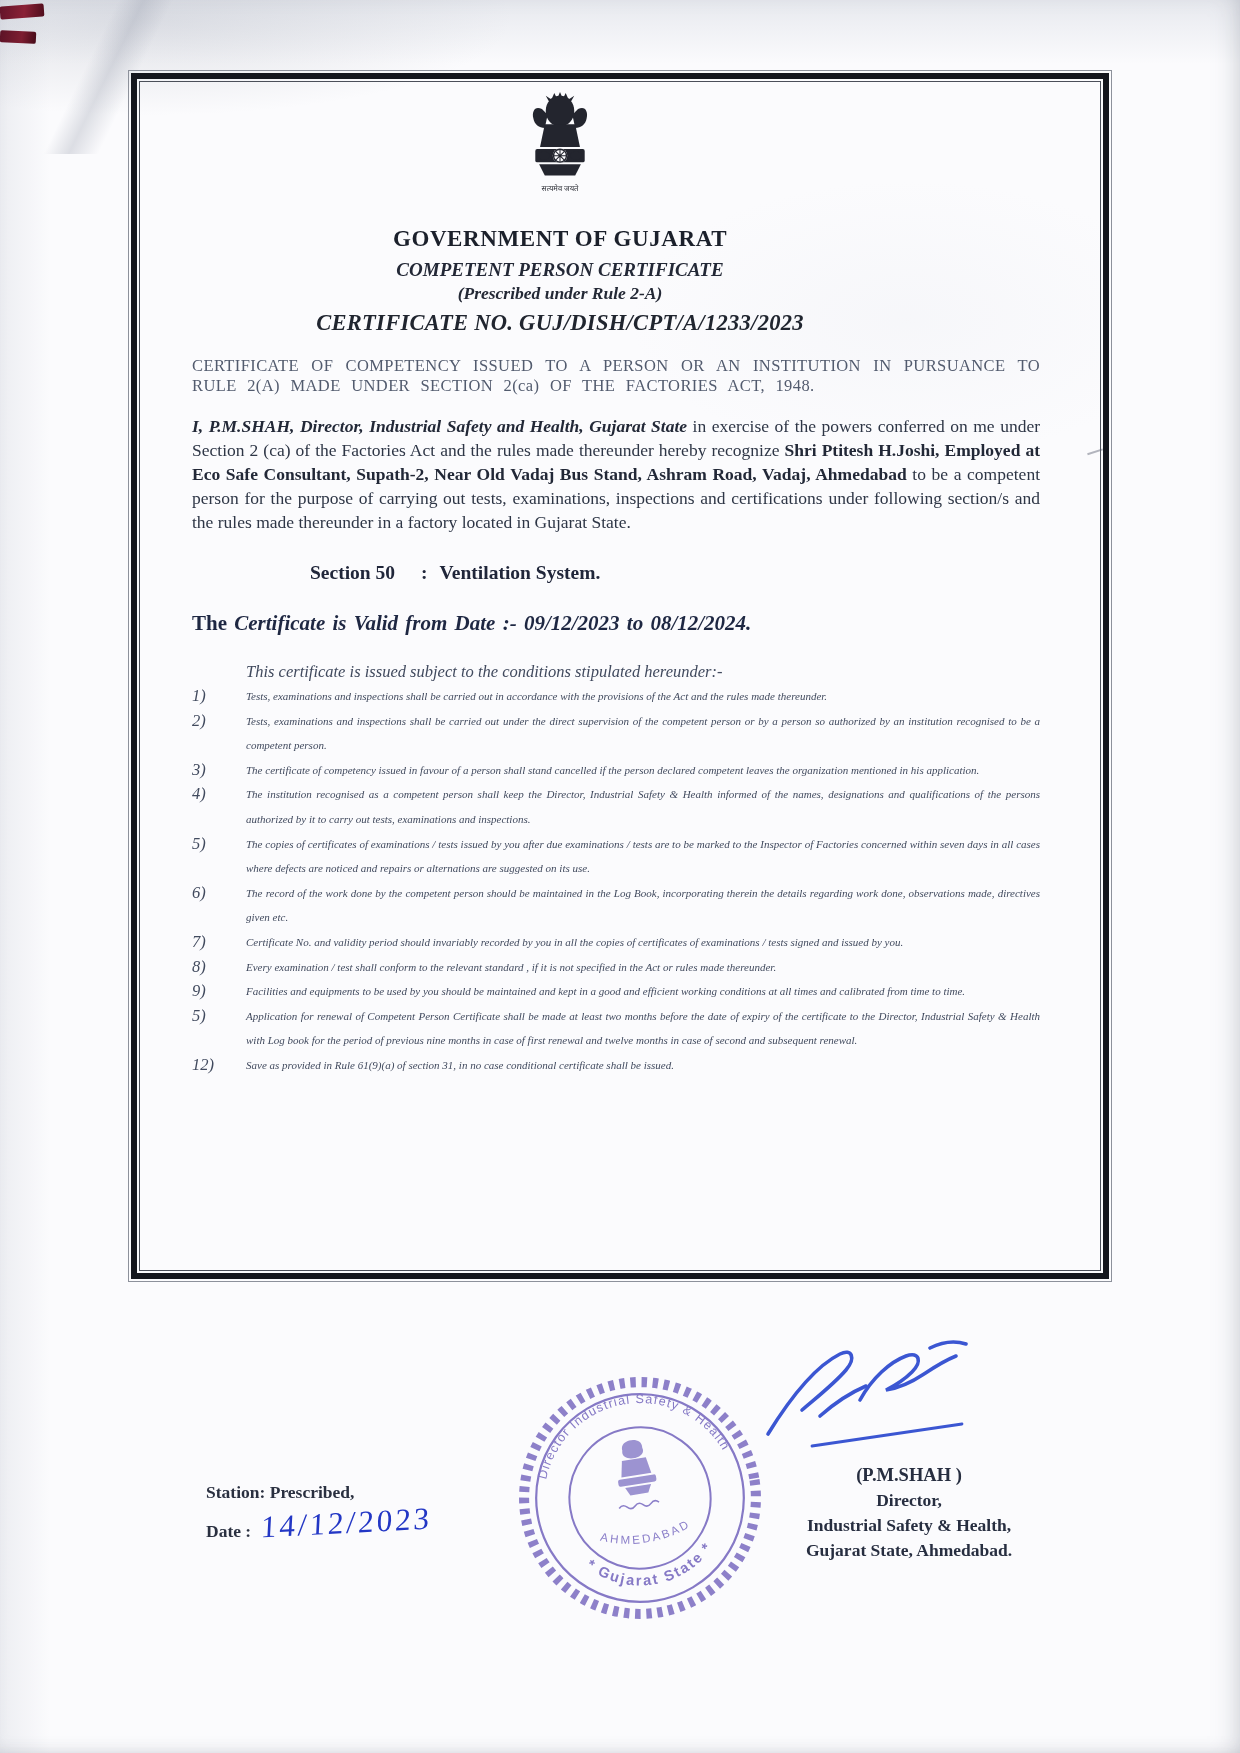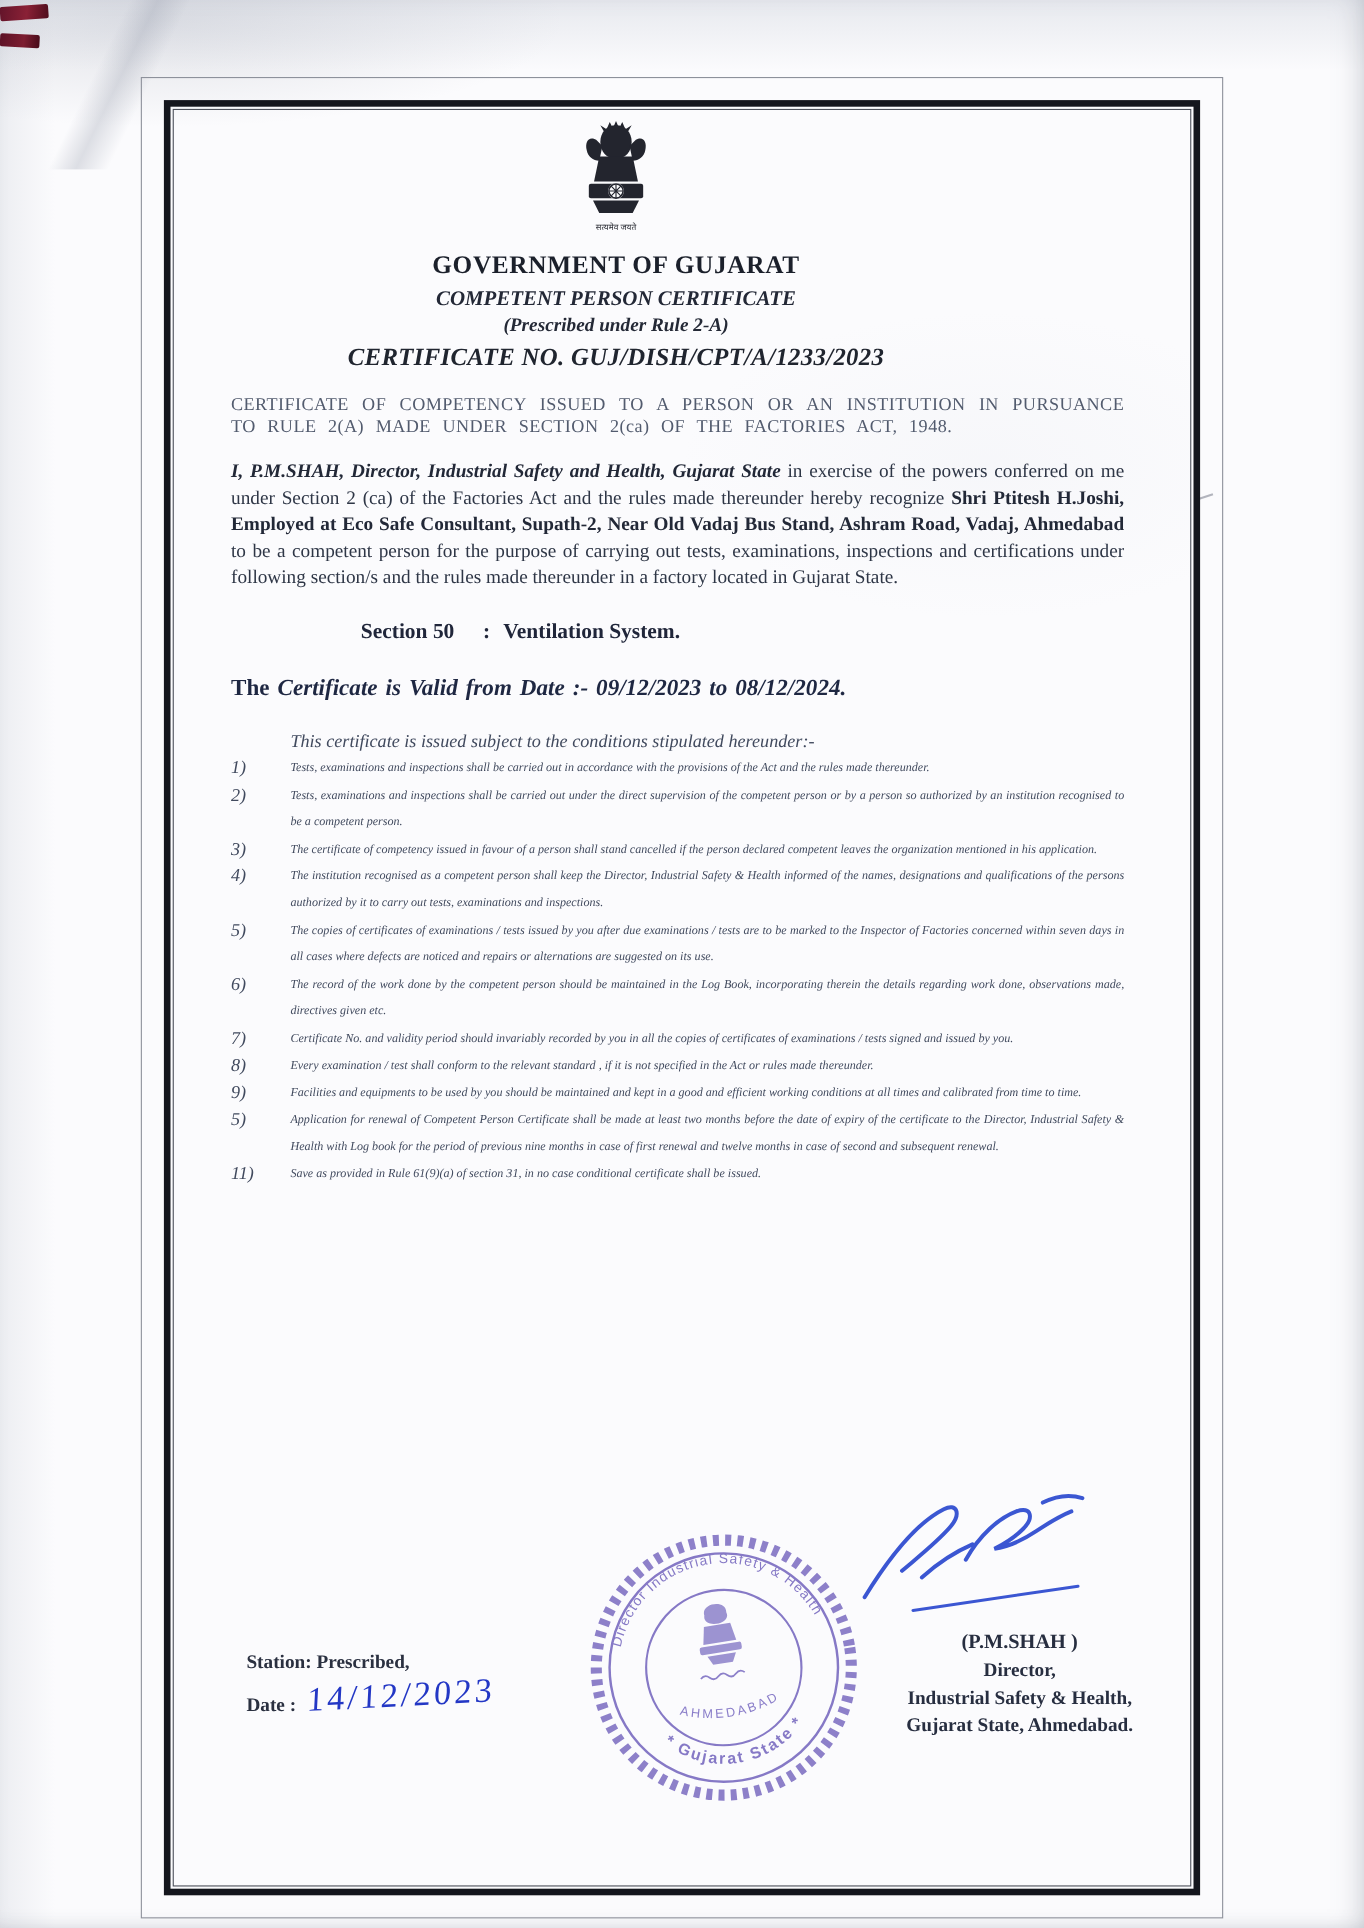--- a/index.html
+++ b/index.html
@@ -26,34 +26,34 @@
   }
   .artifact { position:absolute; border-radius:2px; }
   .artifact-1 { left:0; top:5px;  width:44px; height:13px; transform:rotate(-4deg);
     background:linear-gradient(100deg,#63142a,#8a2136 55%,#4f0d1c); }
   .artifact-2 { left:0; top:31px; width:36px; height:12px; transform:rotate(3deg);
     background:linear-gradient(95deg,#5c1226,#7d1e31 60%,#470b19); }
   .pen-tick { position:absolute; left:1086px; top:444px; width:16px; height:9px;
     border-bottom:2px solid rgba(88,94,110,.45); transform:rotate(-18deg); }
 
   
-  .frame   { position:absolute; left:128px; top:70px; width:984px; height:1674px;
-             border:1px solid #8d919b; padding:20px; }
+  .frame   { position:absolute; left:128px; top:70px; width:984px; height:1212px;
+             border:1px solid #8d919b; padding:2px; }
   .frame-band { width:100%; height:100%; border:6px solid #14161d; padding:2px; }
   .frame-in   { width:100%; height:100%; border:1px solid #4b4f59; position:relative;
                 background:
                   radial-gradient(ellipse 400px 200px at 80% 20%, rgba(205,210,222,.10), transparent 70%),
                   transparent; }
 
   .content { padding:10px 60px 0 52px; }
 
   
   .doc-header { text-align:center; margin-right:112px; }
   .emblem-wrap { line-height:0; }
-  .doc-header h1 { font-size:23px; font-weight:700; letter-spacing:.6px; color:#1b202b; margin-top:4px; }
+  .doc-header h1 { font-size:23px; font-weight:700; letter-spacing:.6px; color:#1b202b; margin-top:20px; }
   .doc-header .cert-type { font-size:19px; font-weight:700; font-style:italic; color:#232836; margin-top:7px; }
   .doc-header .prescribed { font-size:17.5px; font-weight:700; font-style:italic; color:#242936; margin-top:2px; }
   .doc-header .cert-no { font-size:22.5px; font-weight:700; font-style:italic; letter-spacing:.3px; color:#20252f; margin-top:6px; }
 
   
   .p-statement {
     margin-top:20px; font-size:16.5px; line-height:20px; color:#525b6e;
     letter-spacing:.4px; word-spacing:6px; text-align:justify;
   }
   .p-recognition { margin-top:18px; font-size:17.5px; line-height:24px; color:#2e3646; text-align:justify; }
@@ -181,21 +181,21 @@
             </div>
             <div class="cond-row">
               <span class="cond-no">9)</span>
               <span class="cond-text">Facilities and equipments to be used by you should be maintained and kept in a good and efficient working conditions at all times and calibrated from time to time.</span>
             </div>
             <div class="cond-row">
               <span class="cond-no">5)</span>
               <span class="cond-text">Application for renewal of Competent Person Certificate shall be made at least two months before the date of expiry of the certificate to the Director, Industrial Safety &amp; Health with Log book for the period of previous nine months in case of first renewal and twelve months in case of second and subsequent renewal.</span>
             </div>
             <div class="cond-row">
-              <span class="cond-no">11)</span>
+              <span class="cond-no">12)</span>
               <span class="cond-text">Save as provided in Rule 61(9)(a) of section 31, in no case conditional certificate shall be issued.</span>
             </div>
           </div>
         </div>
 
         <div class="bottom">
 
           <div class="station-block">
             <div>Station: Prescribed,</div>
             <div class="date-row"><span>Date    :</span><span class="hand-date">14/12/2023</span></div>

